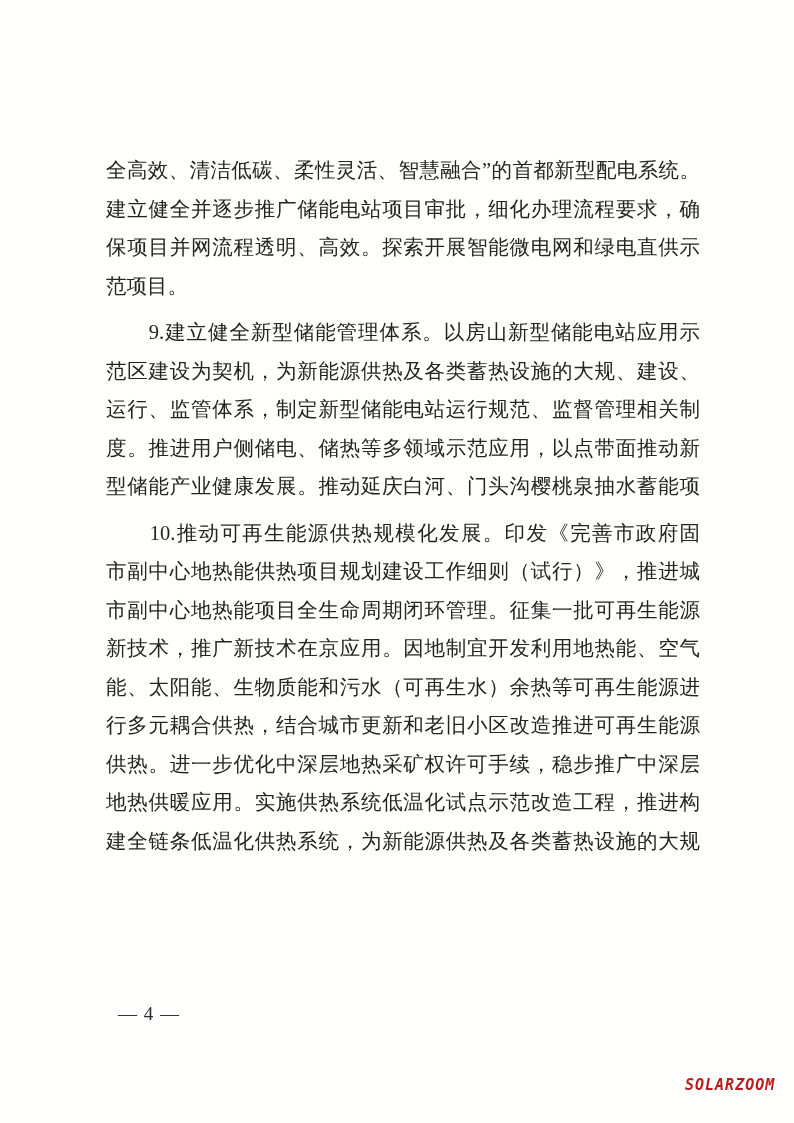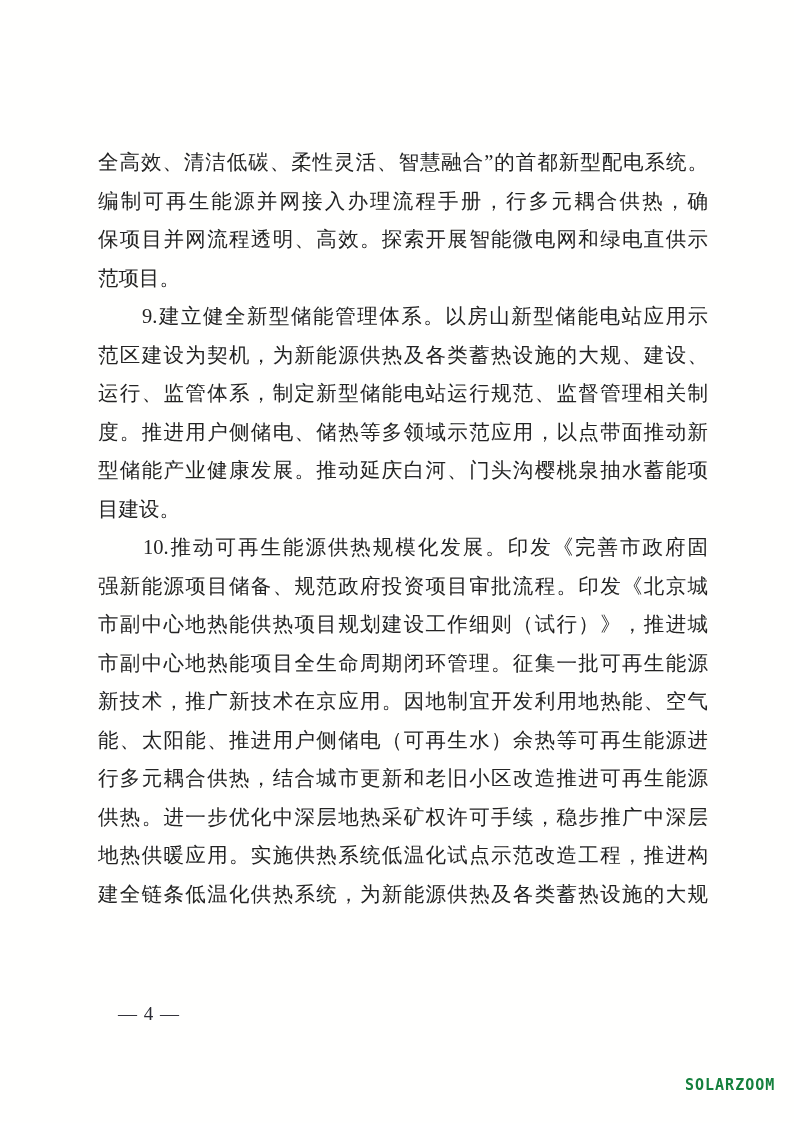--- a/index.html
+++ b/index.html
@@ -11,21 +11,21 @@
     overflow: hidden;
     font-family: "Liberation Serif", "DejaVu Serif", serif;
   }
   .content {
     position: absolute;
     left: 98px;
     top: 143px;
     width: 610px;
     color: #232323;
   }
-  .para { margin: 0; padding: 0; }
+  .para { margin: 8px; padding: 0; }
   .line {
     height: 38.5px;
     line-height: 38.5px;
     font-size: 20.5px;
     letter-spacing: 0;
     text-align: justify;
     overflow: hidden;
     white-space: nowrap;
   }
   .line.fill { text-align-last: justify; text-justify: inter-character; }
@@ -51,40 +51,38 @@
     line-height: 17px;
   }
 </style>
 </head>
 <body>
 
 <div class="page">
   <div class="content" id="doc-body" style="color: rgb(35, 35, 35);">
       <div class="para">
         <div class="line fill">全高效、清洁低碳、柔性灵活、智慧融合”的首都新型配电系统。</div>
-        <div class="line fill">编制可再生能源并网接入办理流程手册，行多元耦合供热，确</div>
+        <div class="line fill">建立健全并逐步推广储能电站项目审批，细化办理流程要求，确</div>
         <div class="line fill">保项目并网流程透明、高效。探索开展智能微电网和绿电直供示</div>
         <div class="line last">范项目。</div>
       </div>
       <div class="para">
         <div class="line fill">　　9.建立健全新型储能管理体系。以房山新型储能电站应用示</div>
         <div class="line fill">范区建设为契机，为新能源供热及各类蓄热设施的大规、建设、</div>
         <div class="line fill">运行、监管体系，制定新型储能电站运行规范、监督管理相关制</div>
         <div class="line fill">度。推进用户侧储电、储热等多领域示范应用，以点带面推动新</div>
         <div class="line fill">型储能产业健康发展。推动延庆白河、门头沟樱桃泉抽水蓄能项</div>
-        <div class="line last">目建设。</div>
       </div>
       <div class="para">
         <div class="line fill">　　10.推动可再生能源供热规模化发展。印发《完善市政府固</div>
-        <div class="line fill">强新能源项目储备、规范政府投资项目审批流程。印发《北京城</div>
         <div class="line fill">市副中心地热能供热项目规划建设工作细则（试行）》，推进城</div>
         <div class="line fill">市副中心地热能项目全生命周期闭环管理。征集一批可再生能源</div>
         <div class="line fill">新技术，推广新技术在京应用。因地制宜开发利用地热能、空气</div>
-        <div class="line fill">能、太阳能、推进用户侧储电（可再生水）余热等可再生能源进</div>
+        <div class="line fill">能、太阳能、生物质能和污水（可再生水）余热等可再生能源进</div>
         <div class="line fill">行多元耦合供热，结合城市更新和老旧小区改造推进可再生能源</div>
         <div class="line fill">供热。进一步优化中深层地热采矿权许可手续，稳步推广中深层</div>
         <div class="line fill">地热供暖应用。实施供热系统低温化试点示范改造工程，推进构</div>
         <div class="line fill">建全链条低温化供热系统，为新能源供热及各类蓄热设施的大规</div>
       </div>
     </div>
   <div class="footer-pagenum">— 4 —</div>
-  <div class="watermark" style="color: #15803d;">SOLARZOOM</div>
+  <div class="watermark" style="color: #b91c1c; font-style: italic;">SOLARZOOM</div>
 </div>
 
 </body></html>

